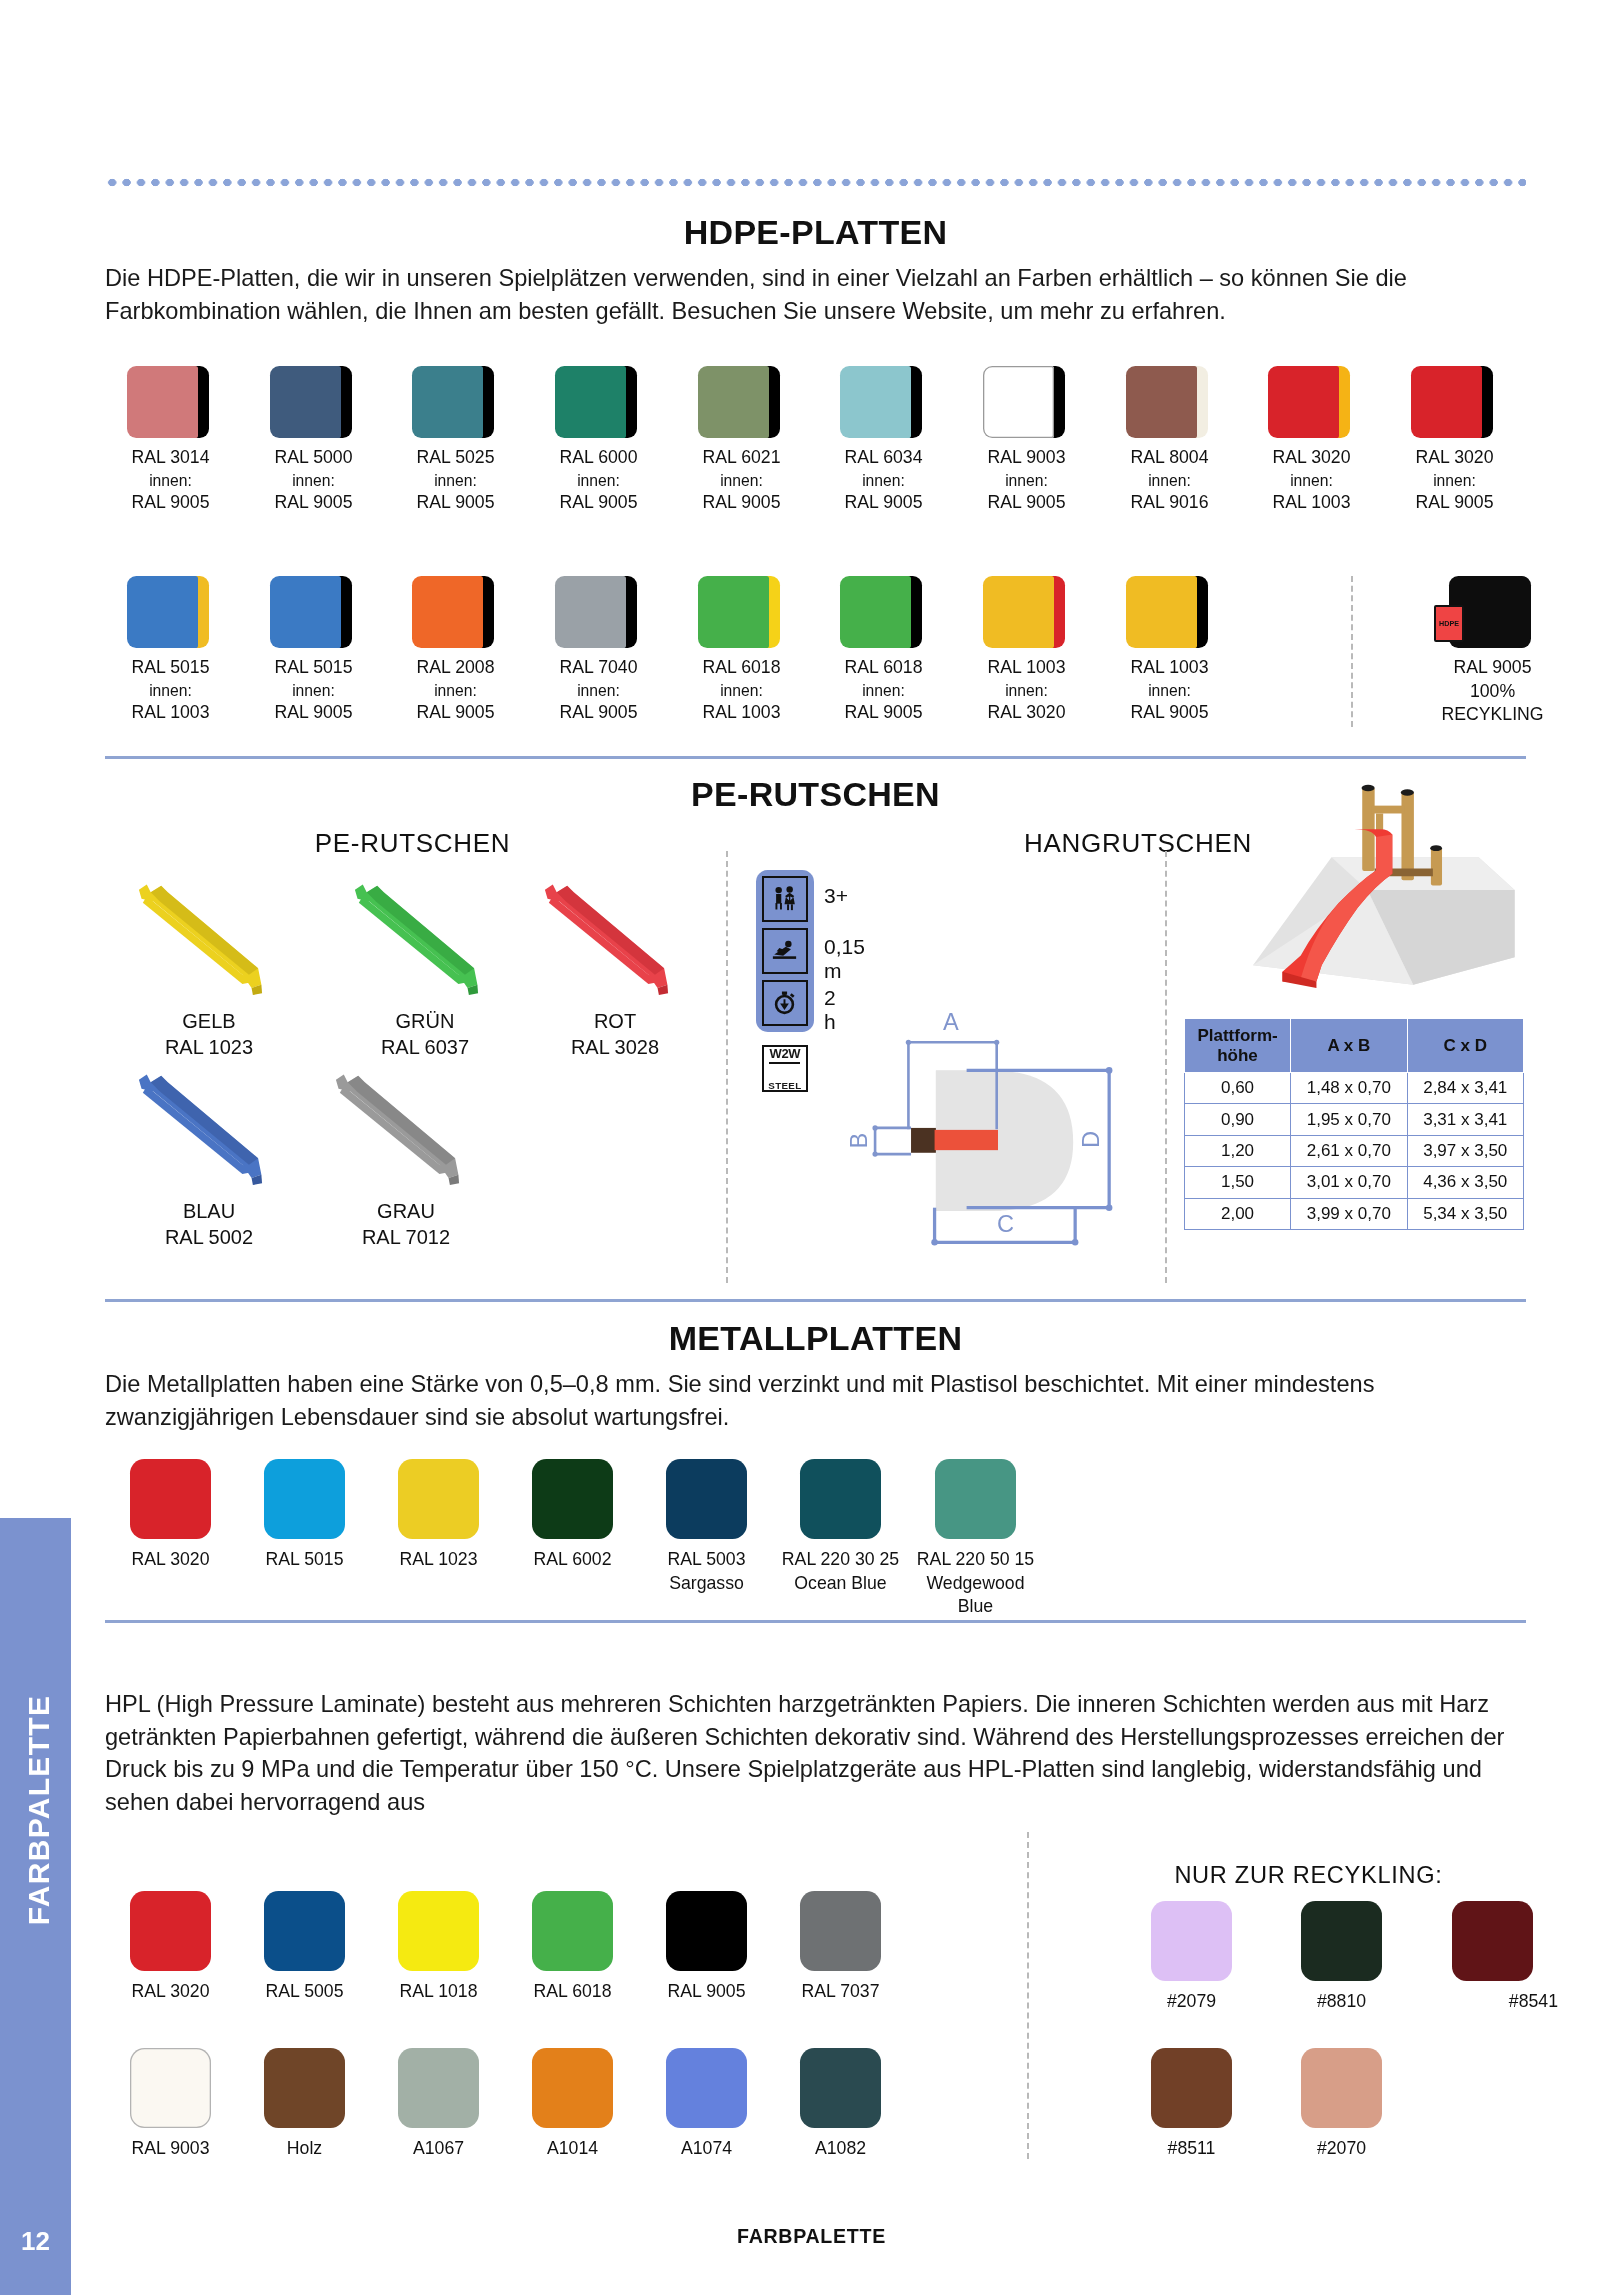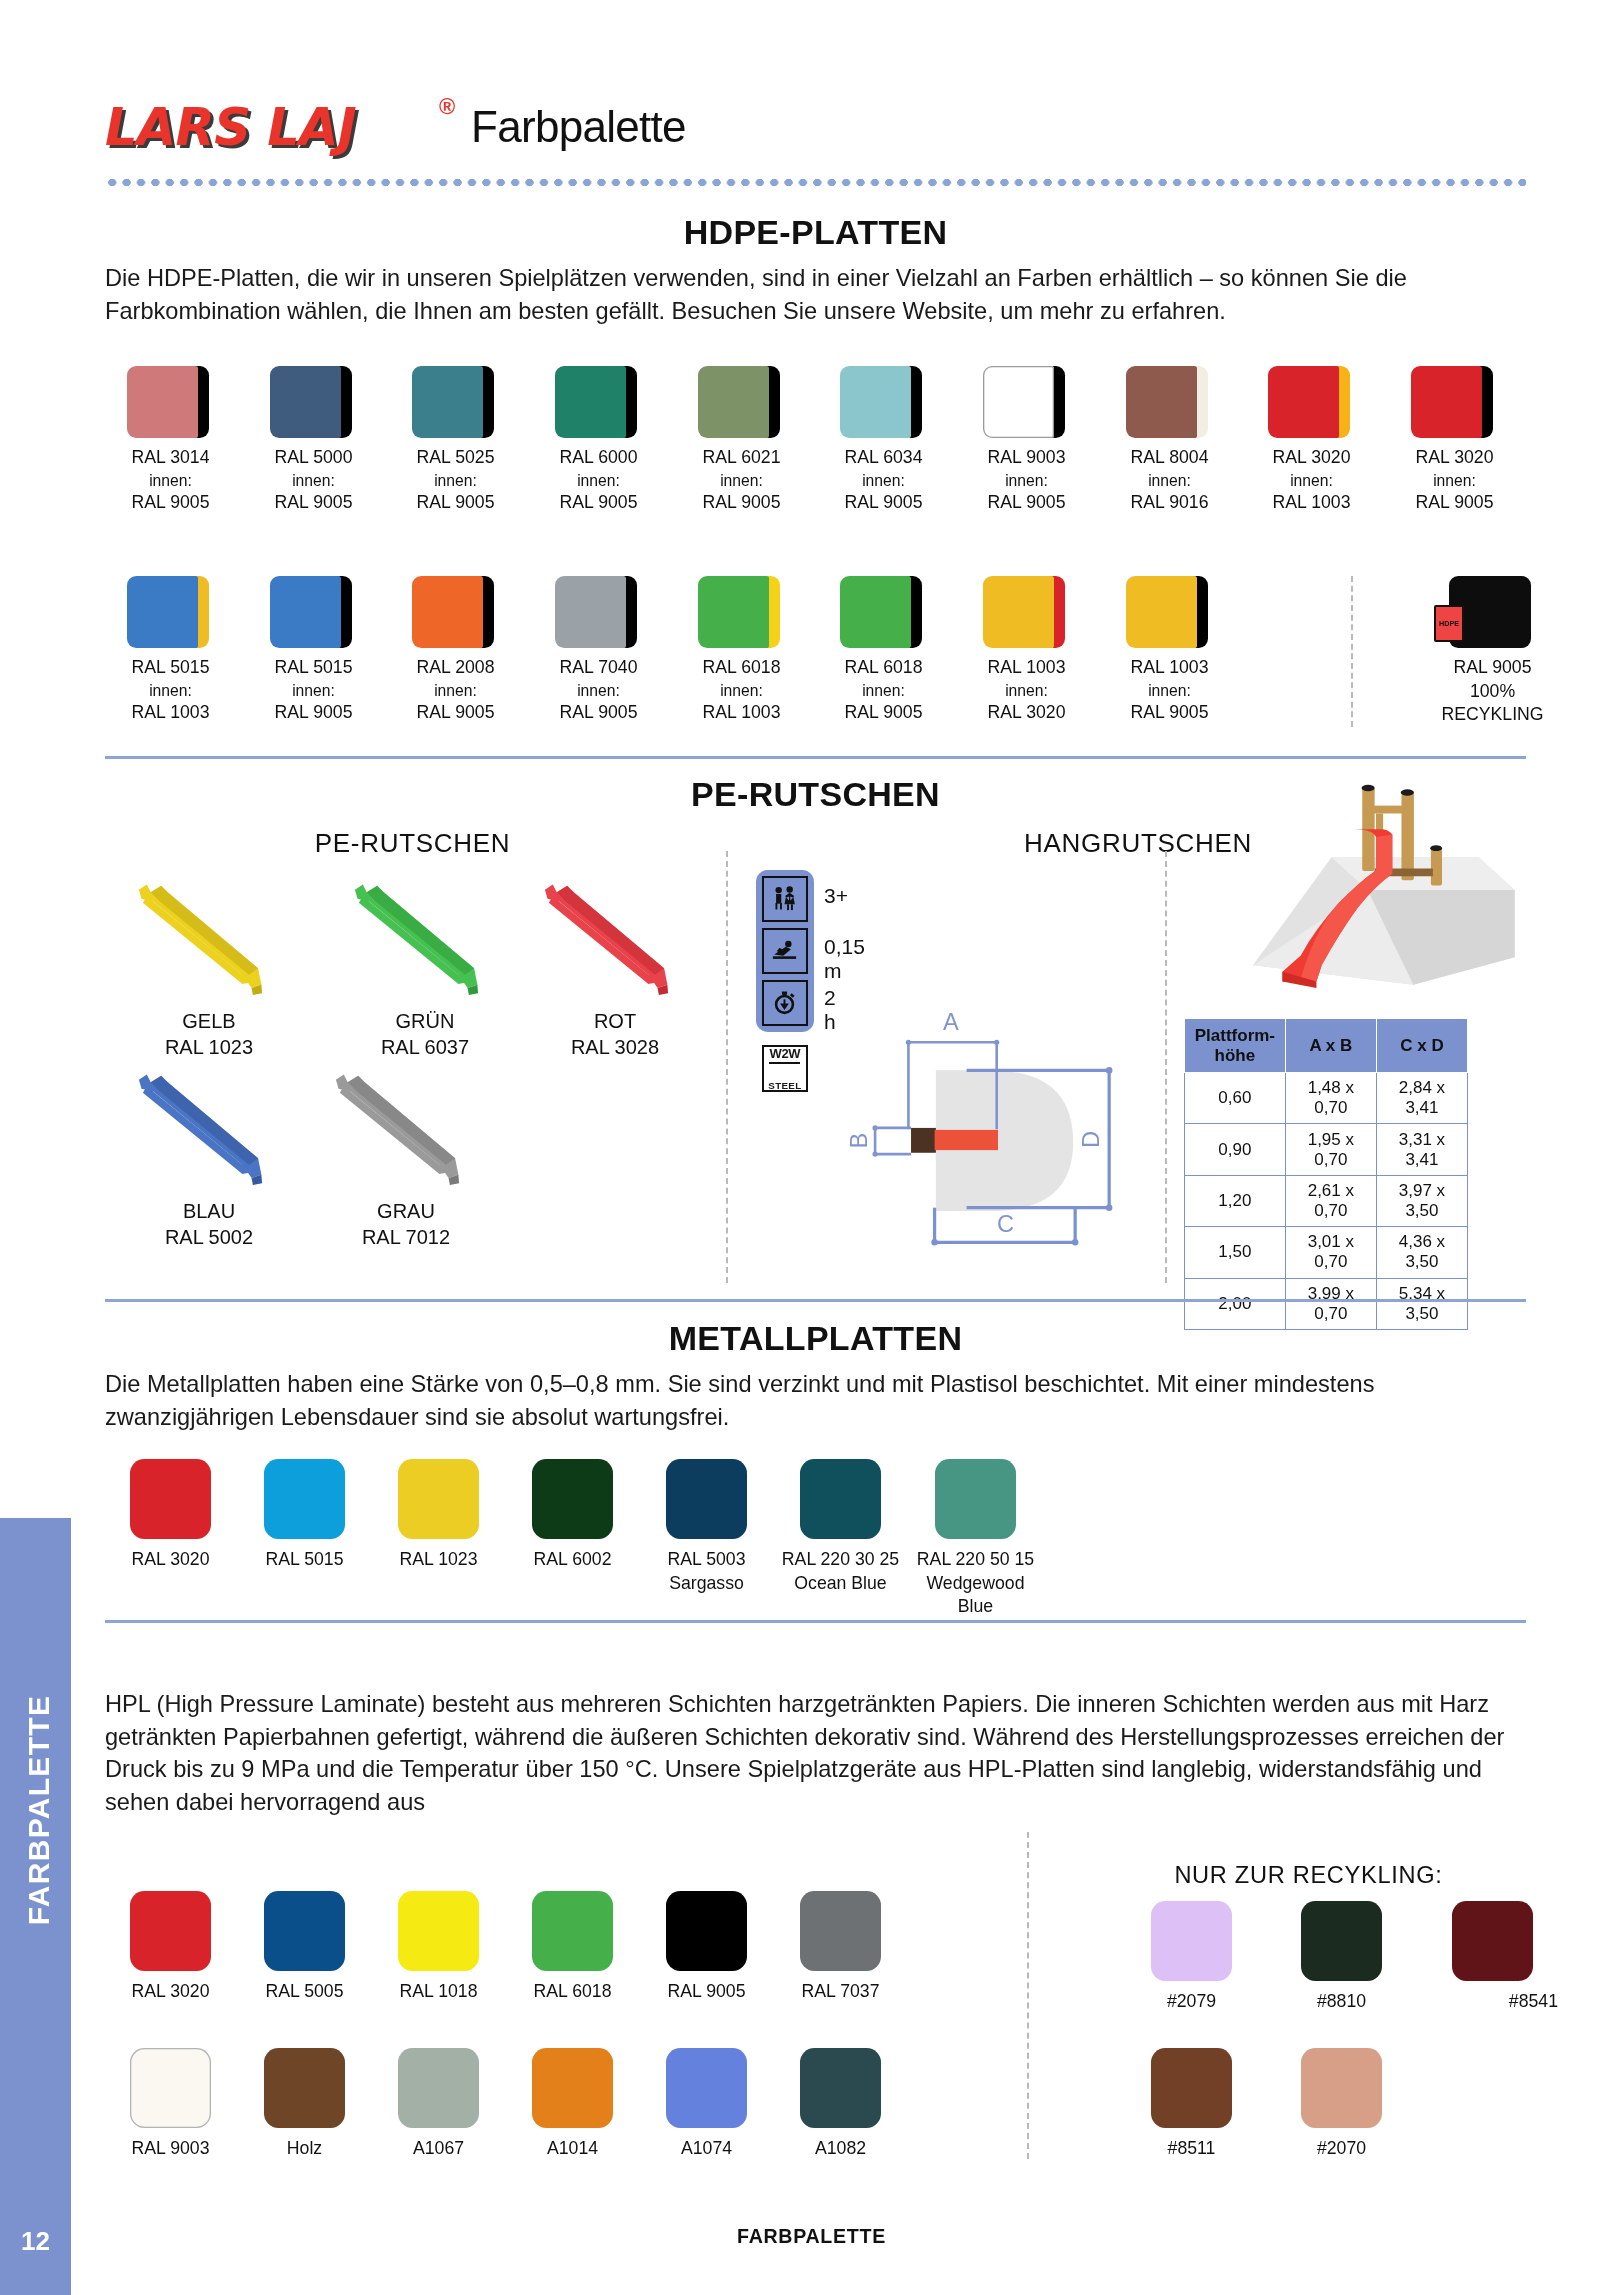--- a/index.html
+++ b/index.html
@@ -165,25 +165,20 @@
 </head>
 <body>
 
 <div class="page">
 
   <div class="side-tab">
     <div class="side-tab-label">FARBPALETTE</div>
     <div class="side-tab-page">12</div>
   </div>
 
-  <div class="header">
-    <div class="logo">LARS LAJ</div>
-    <div class="logo-reg">®</div>
-    <div class="header-title">Farbpalette</div>
-  </div>
   <div class="dotted-rule"></div>
 
   <div class="sec-title" style="top:213px">HDPE-PLATTEN</div>
   <div class="body-text" style="top:262px">Die HDPE-Platten, die wir in unseren Spielplätzen verwenden, sind in einer Vielzahl an Farben erhältlich – so können Sie die Farbkombination wählen, die Ihnen am besten gefällt. Besuchen Sie unsere Website, um mehr zu erfahren.</div>
 
   <div class="hdpe-row" id="hdpe-row1" style="top:366px">
       <div class="hdpe-cell" style="left: 0px; top: 0px;">
         <div class="chip-wrap">
           <div class="chip-edge" style="background:#000000"></div>
           <div class="chip-main" style="background:#d0797a"></div>
@@ -568,21 +563,21 @@
       <rect x="236" y="56" width="50" height="12" fill="#c69a52"></rect>
       <rect x="243" y="68" width="11" height="70" fill="#c69a52"></rect>
       <path d="M241 152 L330 152 L330 164 L241 164 Z" fill="#8a6434"></path>
 
       <path d="M210 92 Q238 92 243 104 L243 155 Q218 172 186 205 Q150 245 128 285 L100 310 L100 325 L152 325 L160 300 Q186 252 215 212 Q242 178 268 160 L268 100 Q262 92 250 92 Z" fill="#ef3b33"></path>
       <path d="M243 104 L268 100 L268 160 Q242 178 215 212 Q186 252 160 300 L152 325 L128 320 Q150 245 186 205 Q218 172 243 155 Z" fill="#f4564a"></path>
       <path d="M100 310 L152 325 L152 335 L100 325 Z" fill="#cf2a23"></path>
     </svg>
   </div>
 
-  <table class="tbl" style="left:1184px;top:1018px;width:284px;">
+  <table class="tbl" style="left:1184px;top:1018px;width:340px;">
     <thead>
       <tr>
         <th style="width:98px">
           
           Plattform-<br>höhe
         </th>
         <th style="width:121px">A x B</th>
         <th style="width:121px">C x D</th>
       </tr>
     </thead>

